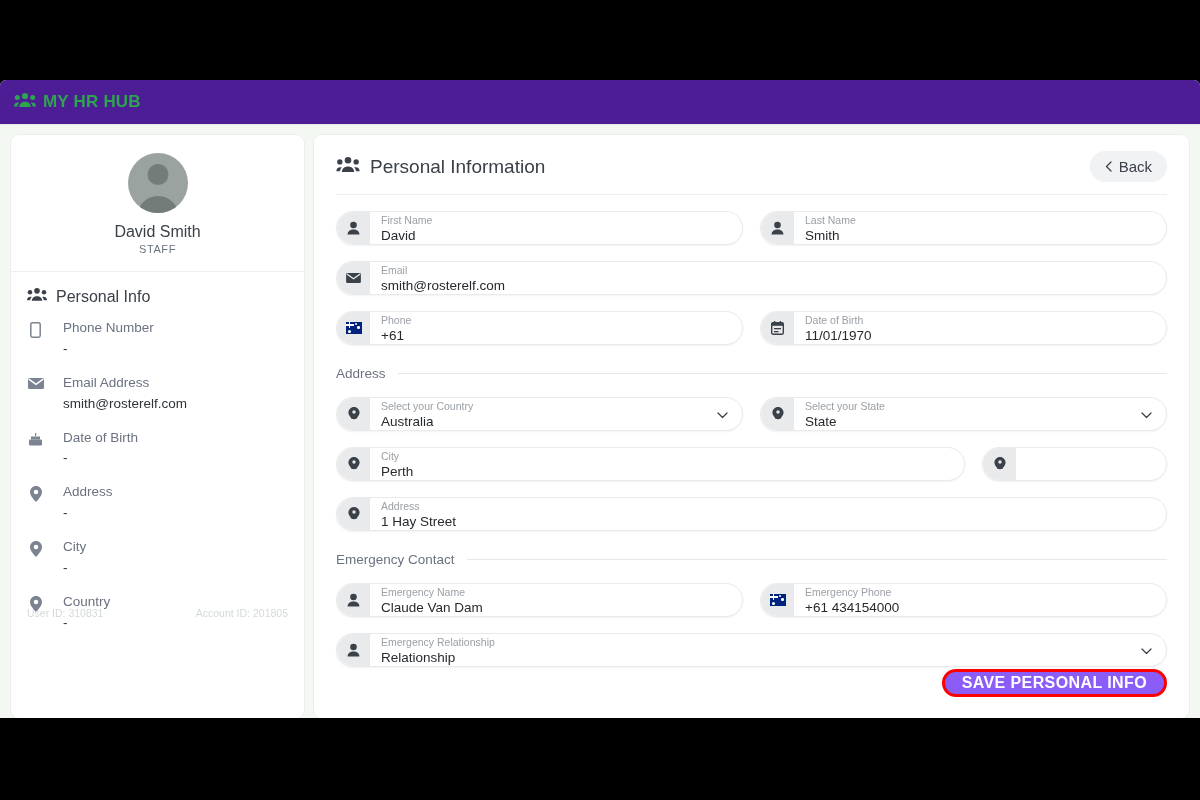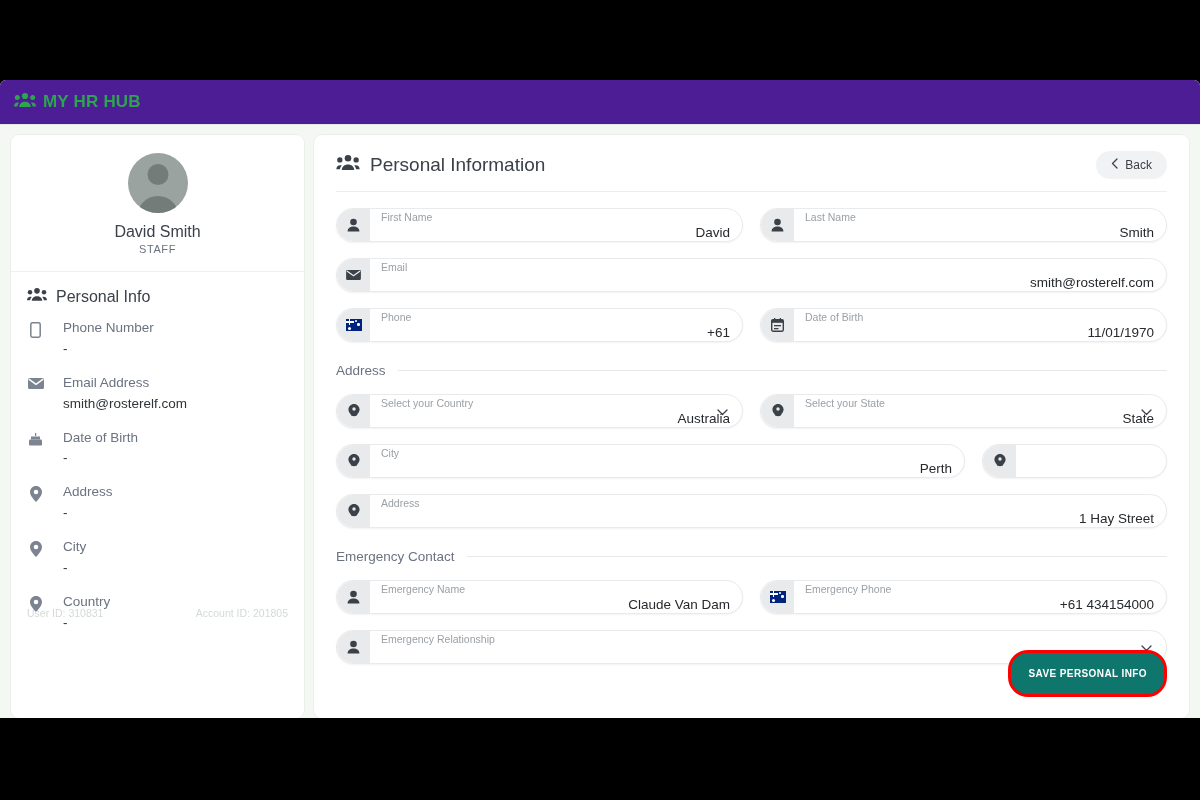--- a/index.html
+++ b/index.html
@@ -104,21 +104,21 @@
     display: flex; align-items: center; justify-content: space-between;
     padding-bottom: 12px; border-bottom: 1px solid #eceeec;
   }
   .main-title {
     display: flex; align-items: center; gap: 10px;
     font-size: 19px; color: #3b4149;
   }
   .back-btn {
     display: flex; align-items: center; gap: 7px;
     background: #f1f2f4; border: none; border-radius: 16px;
-    padding: 7px 15px; font-size: 12px; color: #3b4149;
+    padding: 7px 15px; font-size: 15px; color: #3b4149;
     font-family: "Liberation Sans", sans-serif; cursor: pointer;
   }
 
   
   .row { display: flex; gap: 17px; margin-top: 16px; }
   .field {
     flex: 1; display: flex; align-items: stretch;
     background: #fff;
     border: 1px solid #e9eaec;
     border-radius: 22px;
@@ -131,21 +131,21 @@
     width: 33px; flex: none;
     background: #e9eaec;
     display: flex; align-items: center; justify-content: center;
     border-radius: 22px 0 0 22px;
   }
   .field .fbody {
     flex: 1; padding: 3px 12px 0 11px; position: relative;
     display: flex; flex-direction: column; justify-content: center;
   }
   .flabel { font-size: 10.5px; color: #9aa0a6; line-height: 1.15; }
-  .fvalue { font-size: 13.5px; color: #26292d; line-height: 1.3; margin-top: 1px; text-align: right; }
+  .fvalue { font-size: 13.5px; color: #26292d; line-height: 1.3; margin-top: 1px; }
   .chev {
     position: absolute; right: 14px; top: 50%; transform: translateY(-50%);
     pointer-events: none;
   }
   .field.wide { flex: 1; }
   .field.city { flex: 0 0 629px; }
   .field.postal { flex: 1; }
 
   
   .sec {
@@ -180,26 +180,26 @@
   .flag .star3 {
     position: absolute; right: 5px; top: 1px; width: 2px; height: 2px;
     background: #fff; border-radius: 50%;
   }
 
   
   .save-wrap {
     position: absolute; right: 22px; bottom: 21px;
   }
   .save-btn {
-    background: #0f766e;
+    background: #8b5cf6;
     color: #fff;
     border: 3px solid #ff0000;
     border-radius: 20px;
-    padding: 15px 17px;
-    font-size: 10px; font-weight: bold; letter-spacing: .4px;
+    padding: 2px 17px;
+    font-size: 16px; font-weight: bold; letter-spacing: .4px;
     font-family: "Liberation Sans", sans-serif;
     cursor: pointer;
   }
 </style>
 </head>
 <body>
 
 <div class="letterbox-top"></div>
 
 <div class="app">

